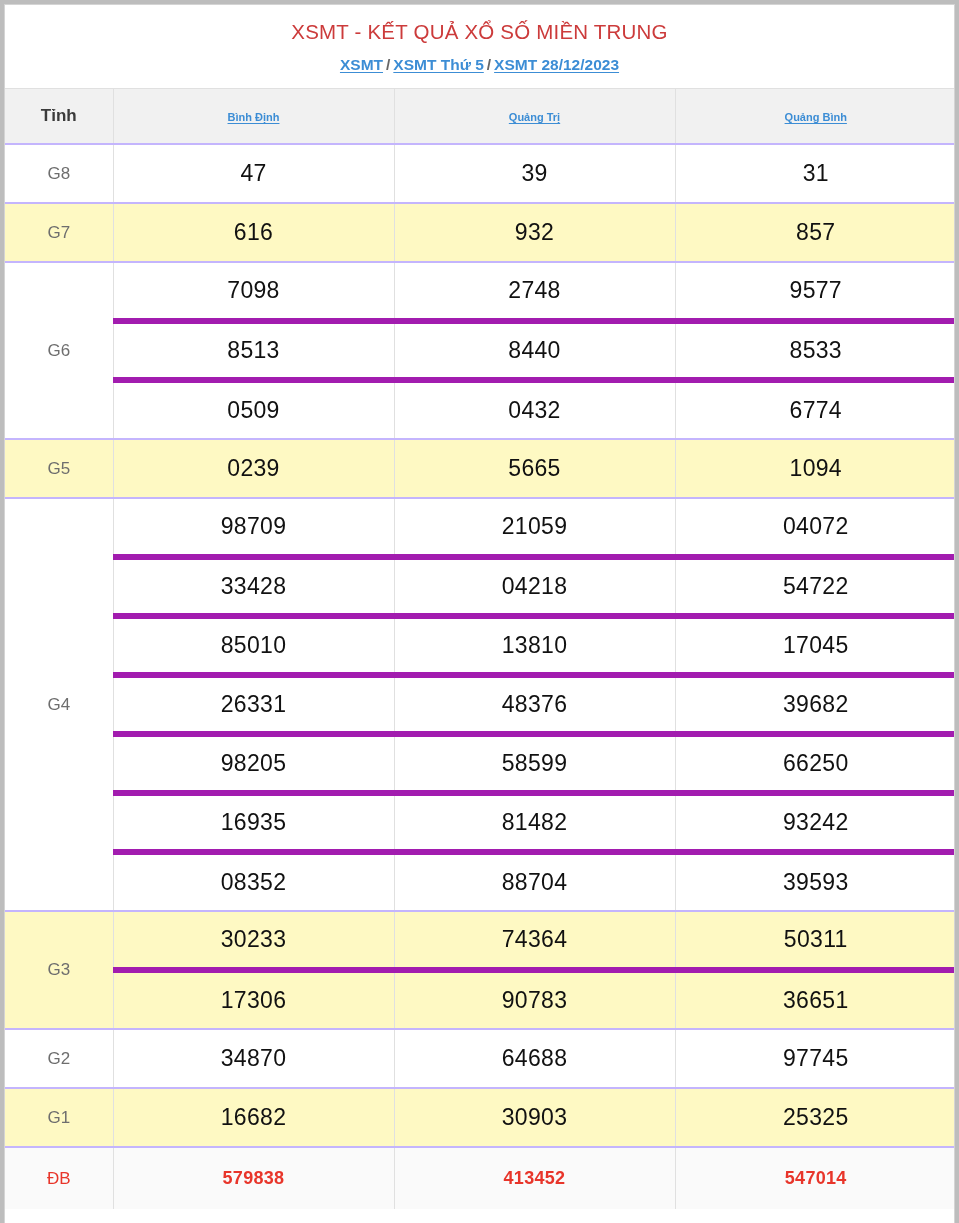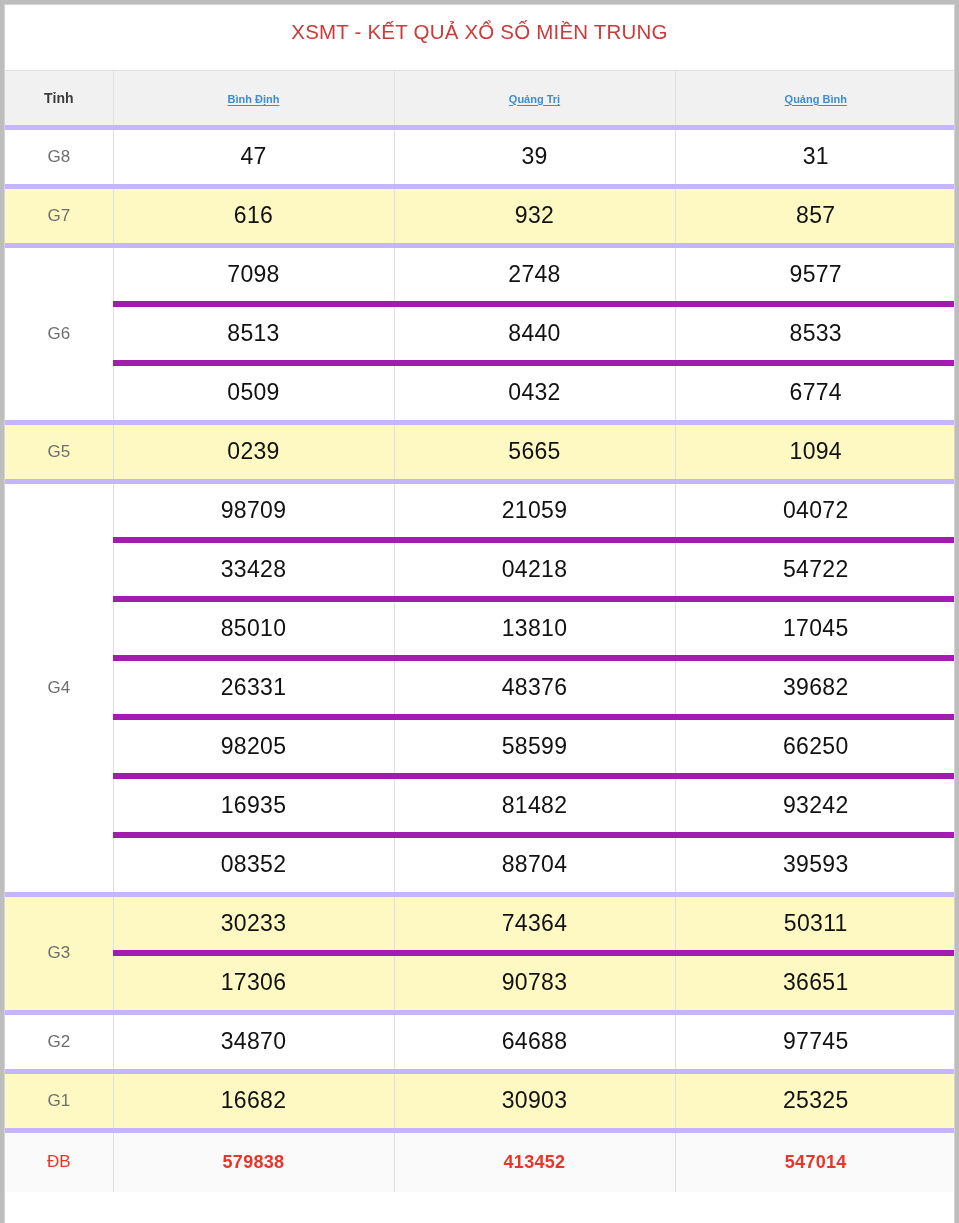--- a/index.html
+++ b/index.html
@@ -80,21 +80,21 @@
   table.results th:last-child,
   table.results td:last-child { border-right: none; }
 
   thead th {
     background: #f1f1f1;
     height: 54px;
     font-weight: 700;
   }
   th.h-label {
     color: #3b3b3b;
-    font-size: 14px;
+    font-size: 17px;
   }
   th.h-prov a {
     color: #3c8dd5;
     font-size: 11px;
     font-weight: 700;
     text-decoration: underline;
     text-underline-offset: 2px;
   }
 
   td.lbl {
@@ -107,21 +107,21 @@
     font-size: 23px;
     font-weight: 400;
     letter-spacing: 0.3px;
   }
 
   tr.band-grey td { background: #fef9c3; }
   tr.band-white td { background: #ffffff; }
 
   
   tr.sub td { border-top: 6px solid #a21caf; }
-  tr.grp-first td { border-top: 5px solid #c4b5fd; }
+  tr.grp-first td { border-top: 2px solid #c4b5fd; }
 
   
   tr.db td { background: #fafafa; }
   tr.db td.lbl { color: #e8352a; font-weight: 400; }
   tr.db td.num {
     color: #e8352a;
     font-size: 18px;
     font-weight: 700;
   }
 
@@ -129,20 +129,23 @@
   .rowh-sub { height: 59px; }
   .rowh-db { height: 62px; }
 </style>
 </head>
 <body>
 
 <div class="page">
 
   <div class="header">
     <div class="title">XSMT - KẾT QUẢ XỔ SỐ MIỀN TRUNG</div>
+    <div class="breadcrumb">
+      <a href="#">XSMT</a><span class="crumb-sep">/</span><a href="#">XSMT Thứ 5</a><span class="crumb-sep">/</span><a href="#">XSMT 28/12/2023</a>
+    </div>
   </div>
 
   <table class="results">
     <colgroup>
       <col class="c-label">
         <col class="c-prov">
         <col class="c-prov">
         <col class="c-prov">
     </colgroup>
     <thead>

